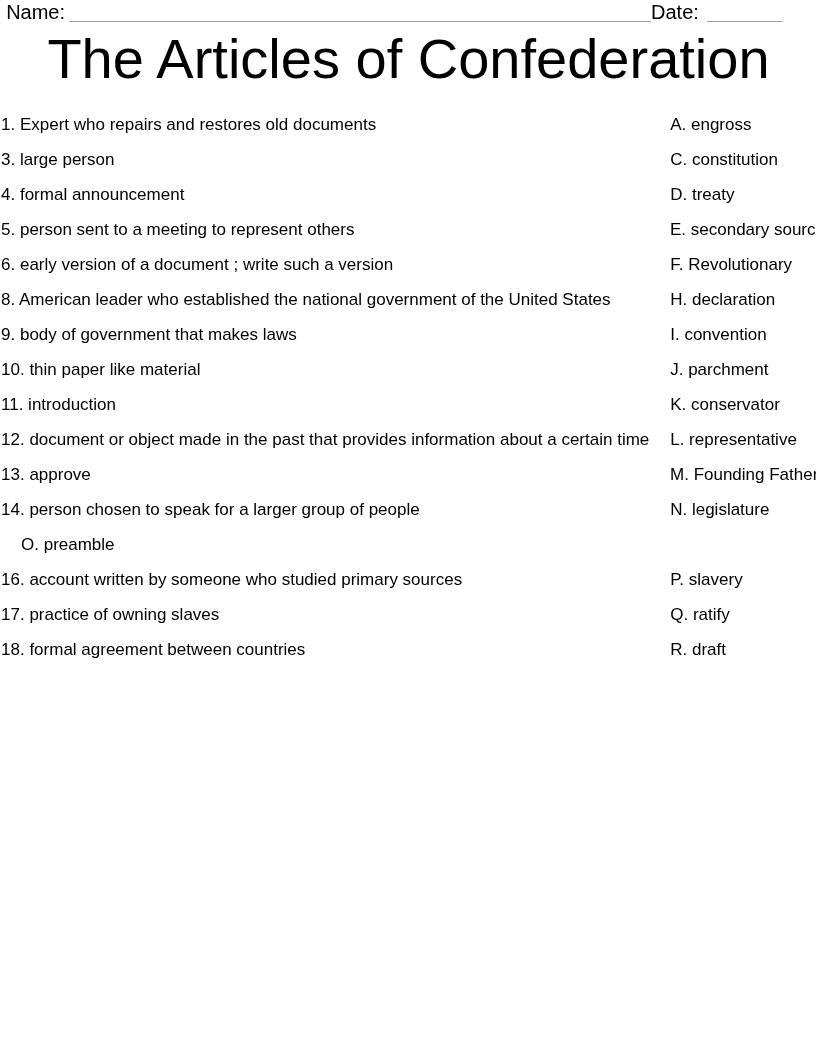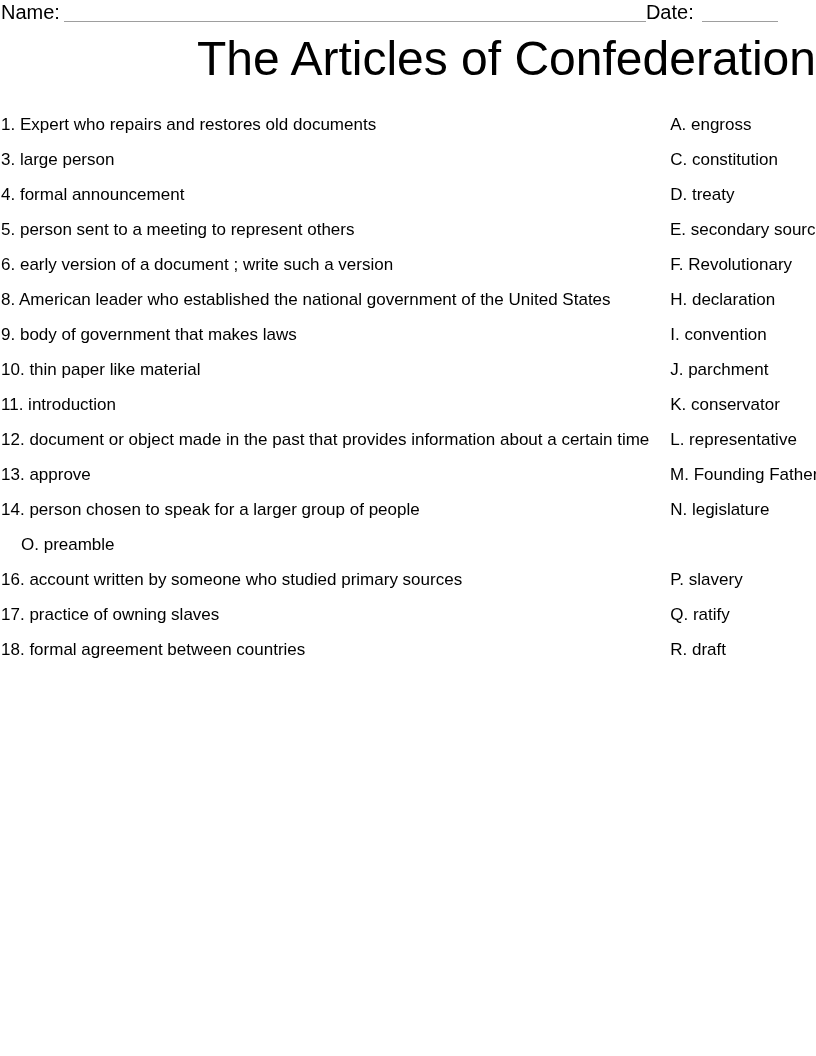--- a/index.html
+++ b/index.html
@@ -15,39 +15,40 @@
   .page {
     width: 816px;
     height: 1056px;
     padding: 2px 0 0 1px;
   }
   
   .header {
     display: flex;
     align-items: flex-end;
     width: 787px;
+    justify-content: center;
   }
   .header .label {
     font-size: 20px;
     line-height: 20px;
     white-space: nowrap;
   }
   .blank {
     border-bottom: 1px solid #9e9e9e;
     height: 20px;
   }
   .name-blank { width: 582px; margin-left: 4px; }
   .date-label { }
   .date-blank { width: 76px; margin-left: 8px; }
 
   
   .title {
-    font-size: 48px;
+    font-size: 56px;
     font-weight: 400;
-    text-align: right;
+    text-align: center;
     margin: 6px 0 0 0;
     line-height: 62px;
     letter-spacing: 0;
     white-space: nowrap;
   }
 
   
   .rows { margin-top: 23px; }
   .row {
     display: flex;

